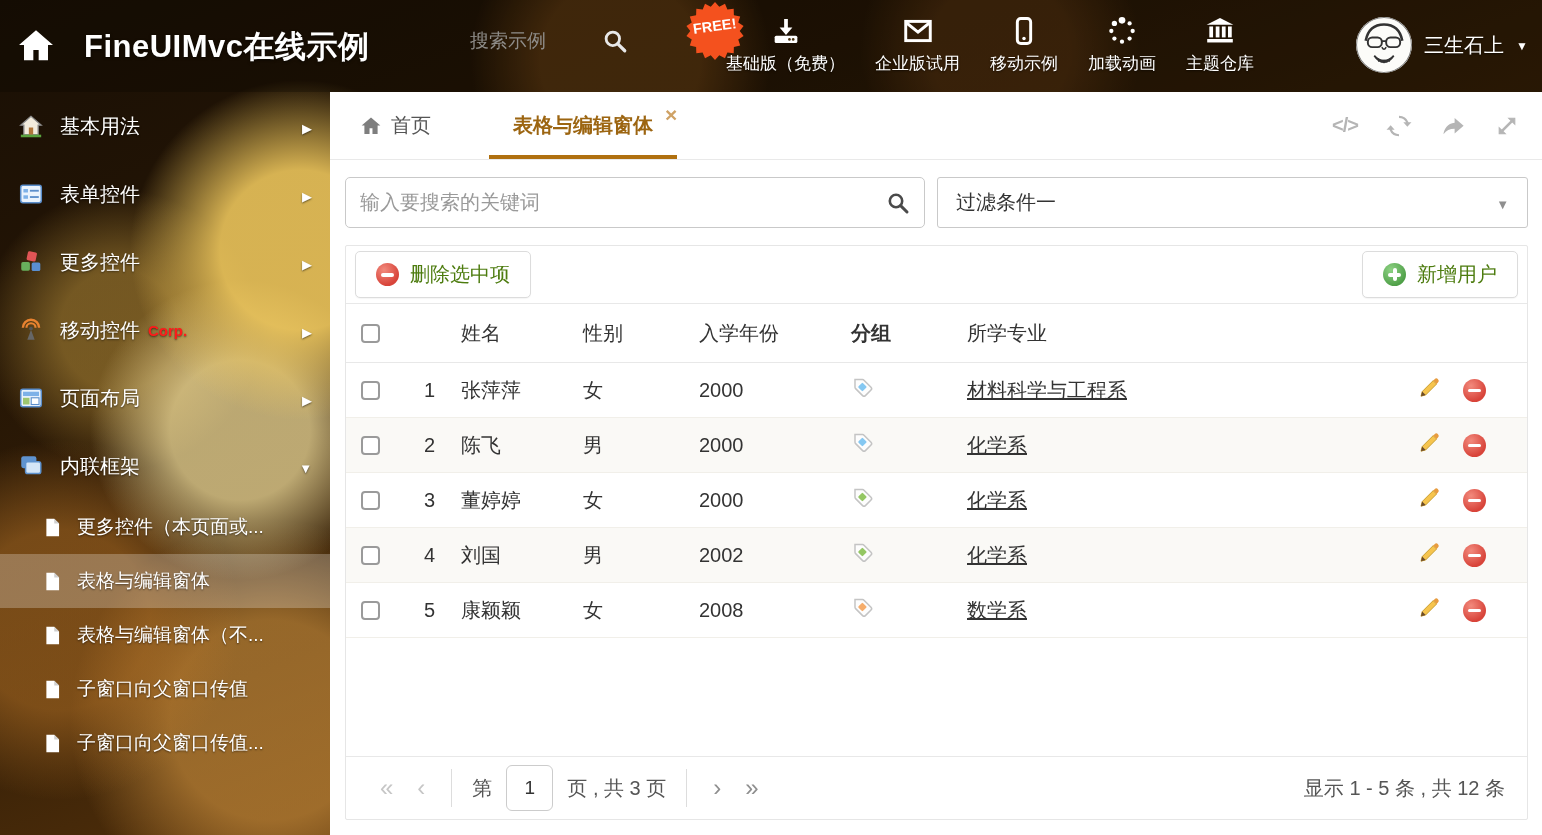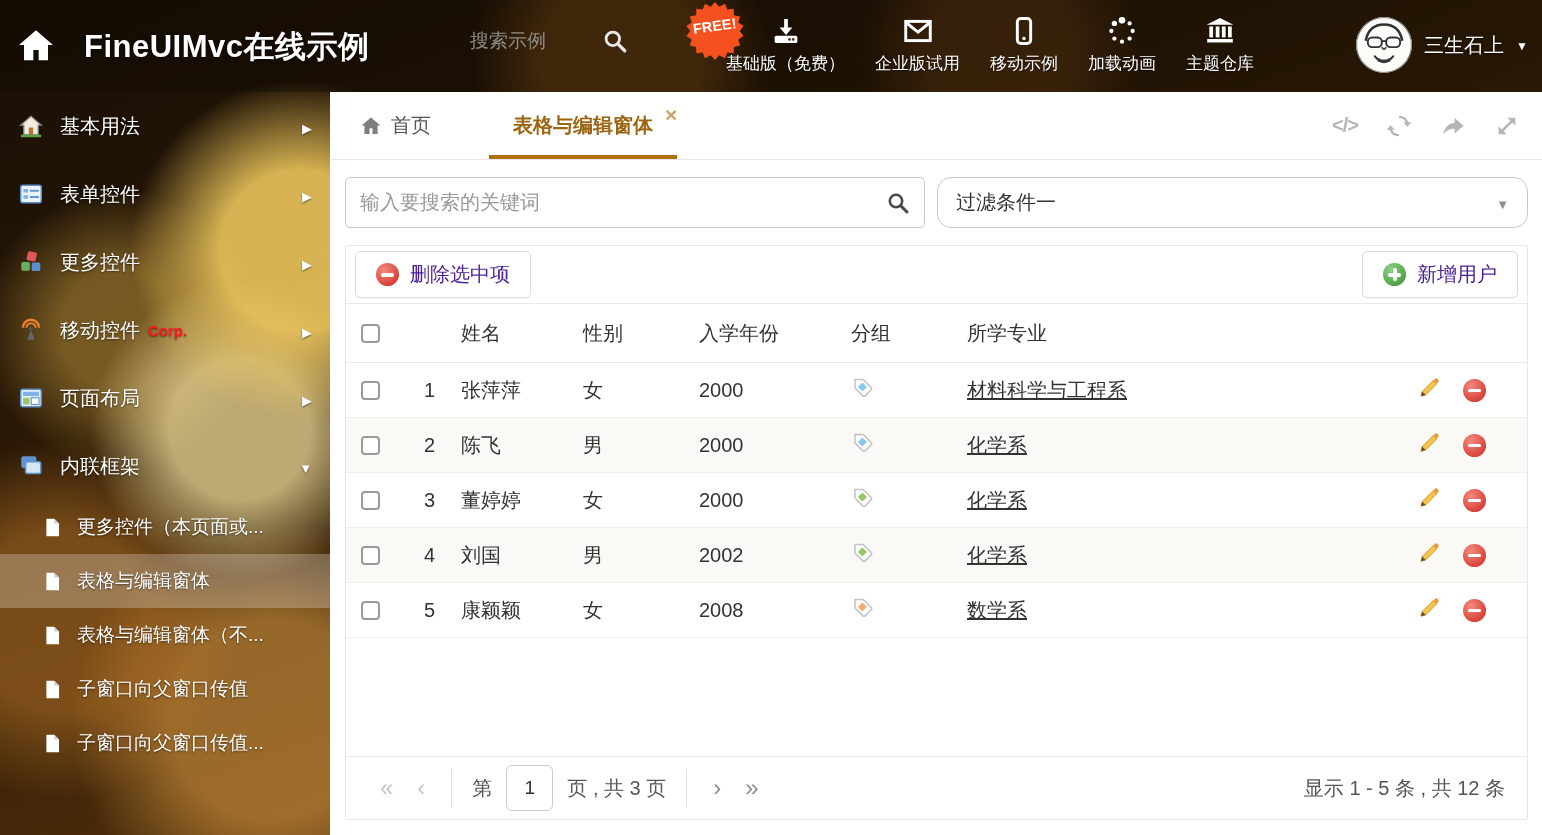--- a/index.html
+++ b/index.html
@@ -77,30 +77,30 @@
   .tool-ic { width:26px; height:26px; cursor:pointer; display:flex; align-items:center; justify-content:center; }
   .tool-ic svg { width:26px; height:26px; }
   .code-glyph { font-size:20px; font-weight:bold; letter-spacing:-1px; }
 
   .toolbar { display:flex; gap:12px; padding:17px 14px 0 15px; }
   .search-box { flex:0 0 580px; height:51px; border:1px solid #c9c9c9; border-radius:5px;
                 display:flex; align-items:center; padding:0 14px; }
   .search-box input { flex:1; border:none; outline:none; font-size:20px; color:#333; font-family:inherit; }
   .search-box input::placeholder { color:#9a9a9a; }
   .search-box .mag { width:24px; height:24px; color:#4a4a4a; cursor:pointer; }
-  .filter-box { flex:1; height:51px; border:1px solid #c9c9c9; border-radius:14px;
+  .filter-box { flex:1; height:51px; border:1px solid #c9c9c9; border-radius:3px;
                 display:flex; align-items:center; padding:0 18px; font-size:20px; color:#333; cursor:pointer; }
   .filter-caret { margin-left:auto; }
   .filter-caret::before { content:"▼"; color:#8f8f8f; font-size:13px; }
 
   .panel { position:absolute; left:15px; right:14px; top:153px; bottom:15px;
            border:1px solid #e6e6e6; border-radius:2px; display:flex; flex-direction:column; background:#fff; }
   .grid-toolbar { height:57px; display:flex; align-items:center; padding:0 9px; }
   .btn { height:47px; padding:8px 20px; border:1px solid #dcdcdc; border-radius:5px; background:#fff;
-         display:flex; align-items:center; gap:11px; font-size:20px; color:#4c1d95; cursor:pointer;
+         display:flex; align-items:center; gap:11px; font-size:20px; color:#4d7c0f; cursor:pointer;
          box-shadow:0 1px 1px rgba(0,0,0,.04); font-family:inherit; }
   .btn-add { margin-left:auto; }
   .ic-minus { width:23px; height:23px; border-radius:50%;
               background:radial-gradient(circle at 35% 30%, #f28a7d, #d8443a 70%); position:relative; flex:0 0 auto; }
   .ic-minus::after { content:""; position:absolute; left:5px; right:5px; top:10px; height:3.5px;
                      background:#fff; border-radius:2px; }
   .ic-plus { width:23px; height:23px; border-radius:50%;
              background:radial-gradient(circle at 35% 30%, #8ed284, #4d9e46 75%); position:relative; flex:0 0 auto; }
   .ic-plus::before { content:""; position:absolute; left:5px; right:5px; top:10px; height:3.5px;
                      background:#fff; border-radius:2px; }
@@ -111,21 +111,21 @@
            display:flex; align-items:center; font-size:20px; color:#333; }
   .trow { height:55px; display:flex; align-items:center; font-size:20px; color:#333;
           border-bottom:1px solid #f1efe9; }
   .trow.alt { background:#faf9f6; }
   .cell { padding:0 12px; white-space:nowrap; overflow:hidden; }
   .c-check { width:48px; display:flex; justify-content:center; padding:0; }
   .c-idx { width:55px; text-align:right; padding-right:14px; }
   .c-name { width:122px; }
   .c-gender { width:116px; }
   .c-year { width:152px; }
-  .c-tag { width:116px; display:flex; align-items:center; }
+  .c-tag { width:116px; display:flex; align-items:center;font-weight:bold; }
   .c-major { flex:1; }
   .c-actions { width:122px; display:flex; align-items:center; gap:22px; padding:0 12px; }
   .checkbox { width:19px; height:19px; border:2px solid #9a9a9a; border-radius:4px; background:#fff; cursor:pointer; }
   .major-link { color:#333; text-decoration:underline; cursor:pointer; }
   .tag-ic svg { width:24px; height:24px; }
   .edit-ic svg { width:24px; height:24px; cursor:pointer; }
   .gbody-space { flex:1; }
 
   .pagebar { height:63px; border-top:1px solid #e8e8e8; display:flex; align-items:center;
              padding:0 22px; font-size:20px; color:#555; }

